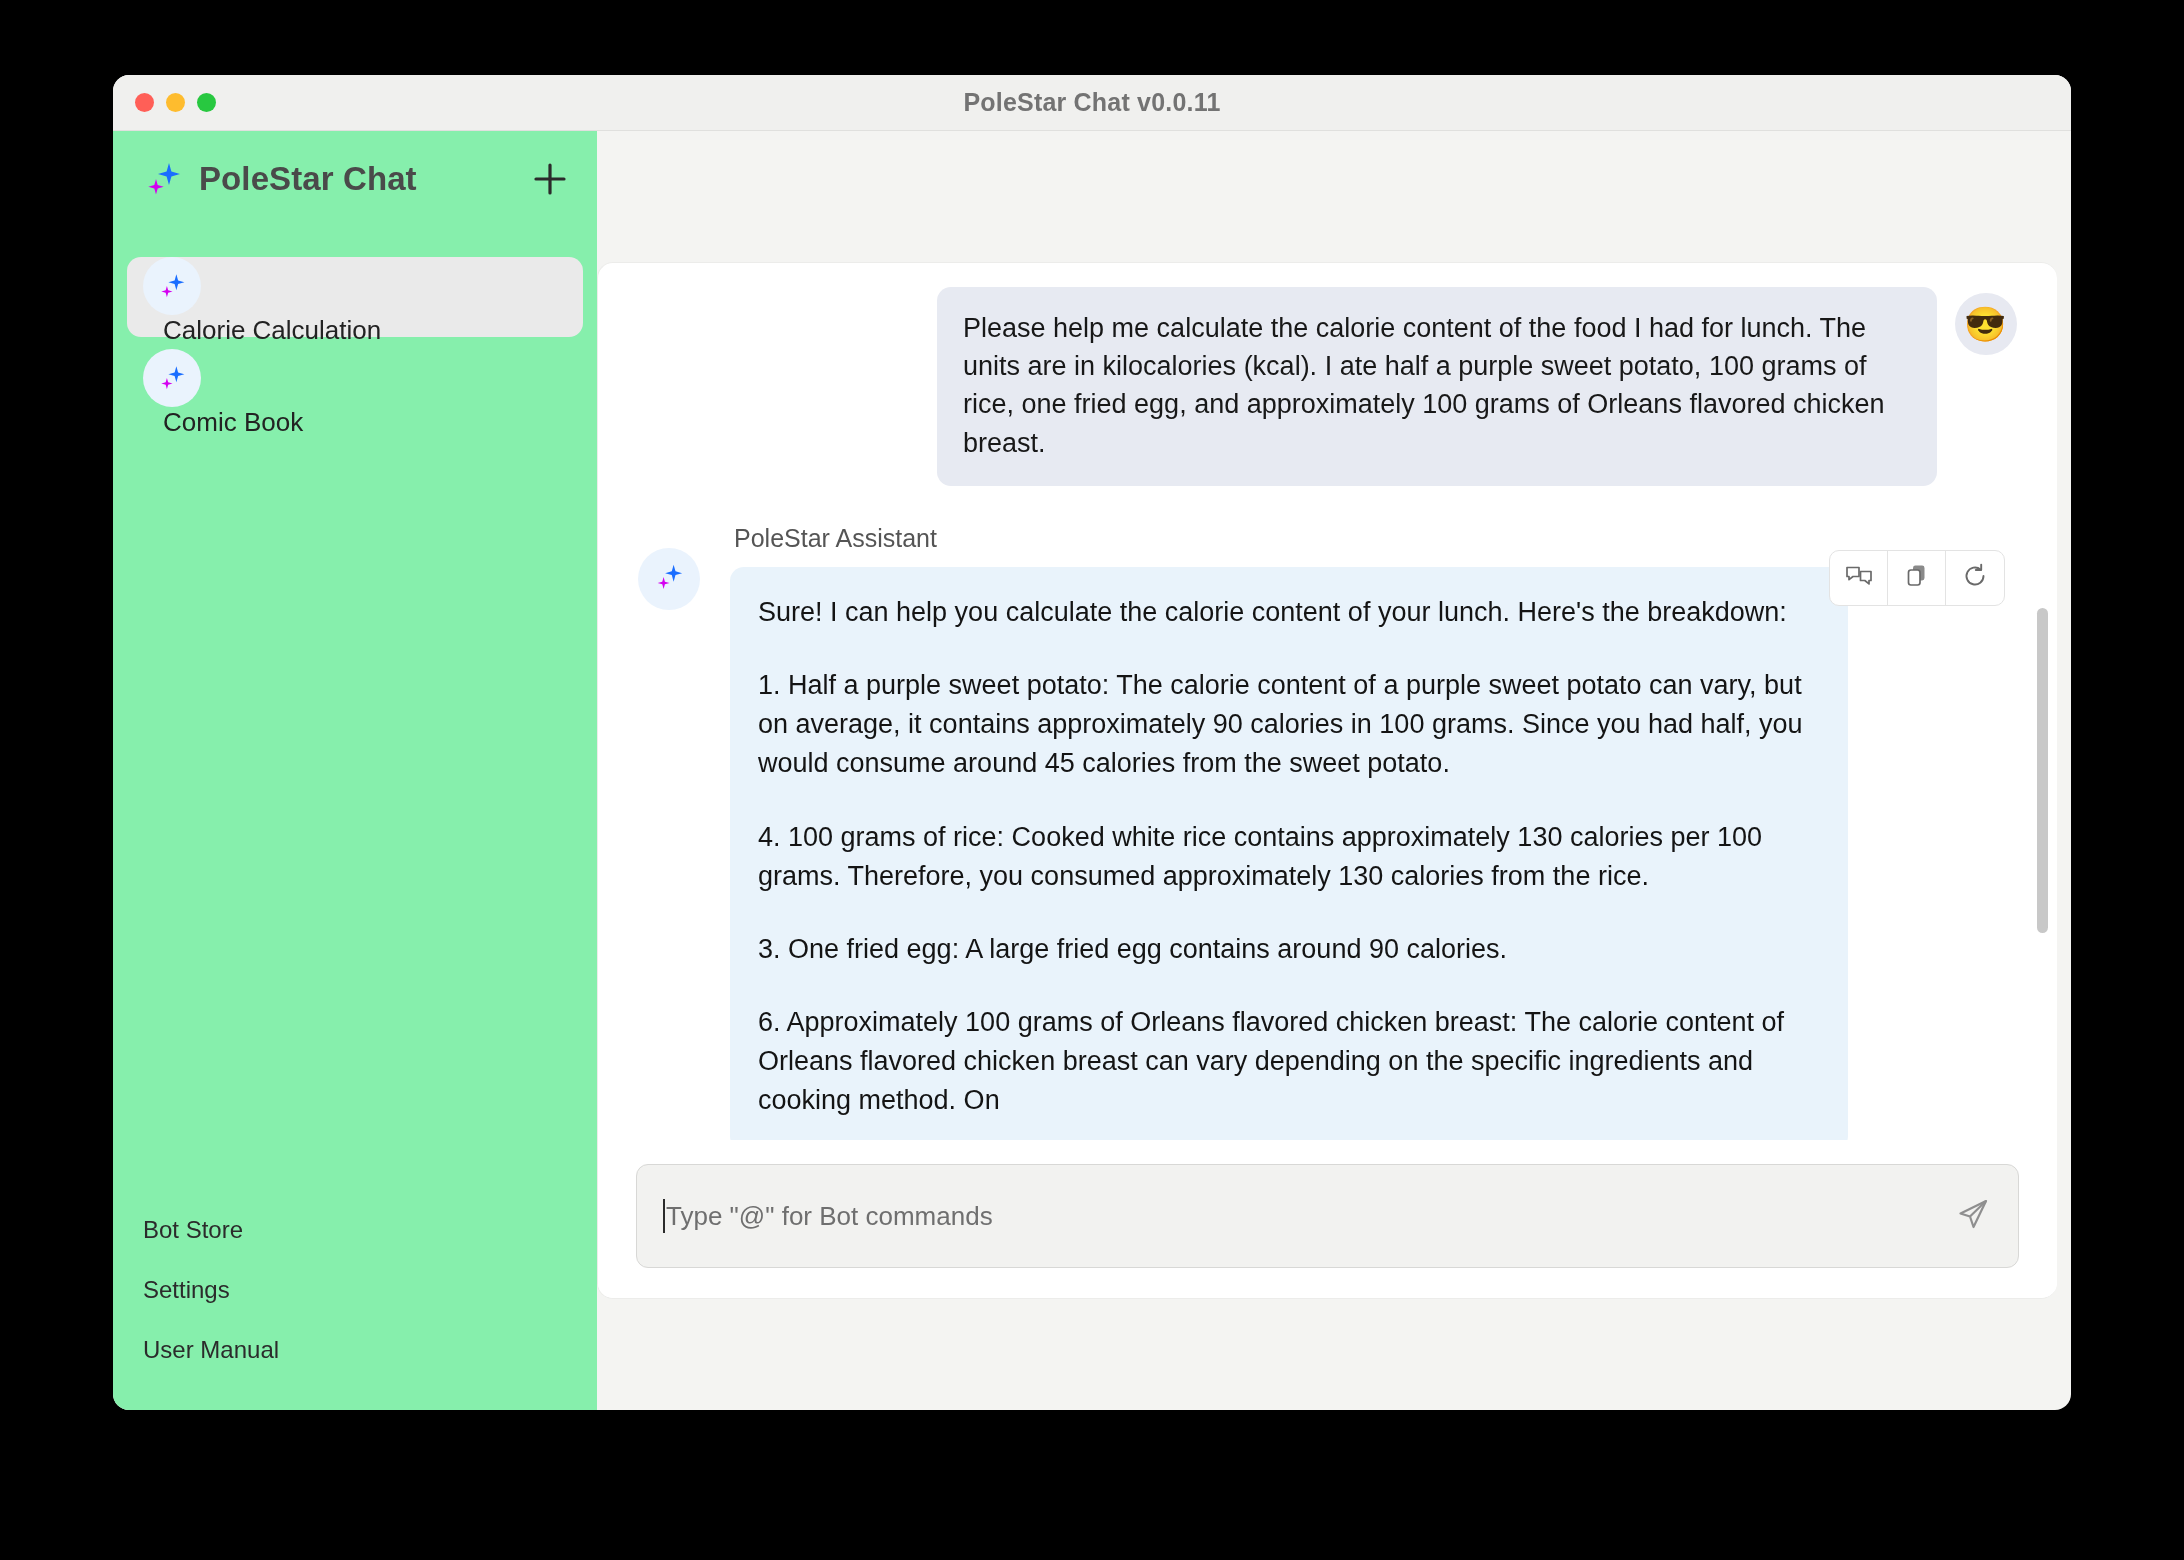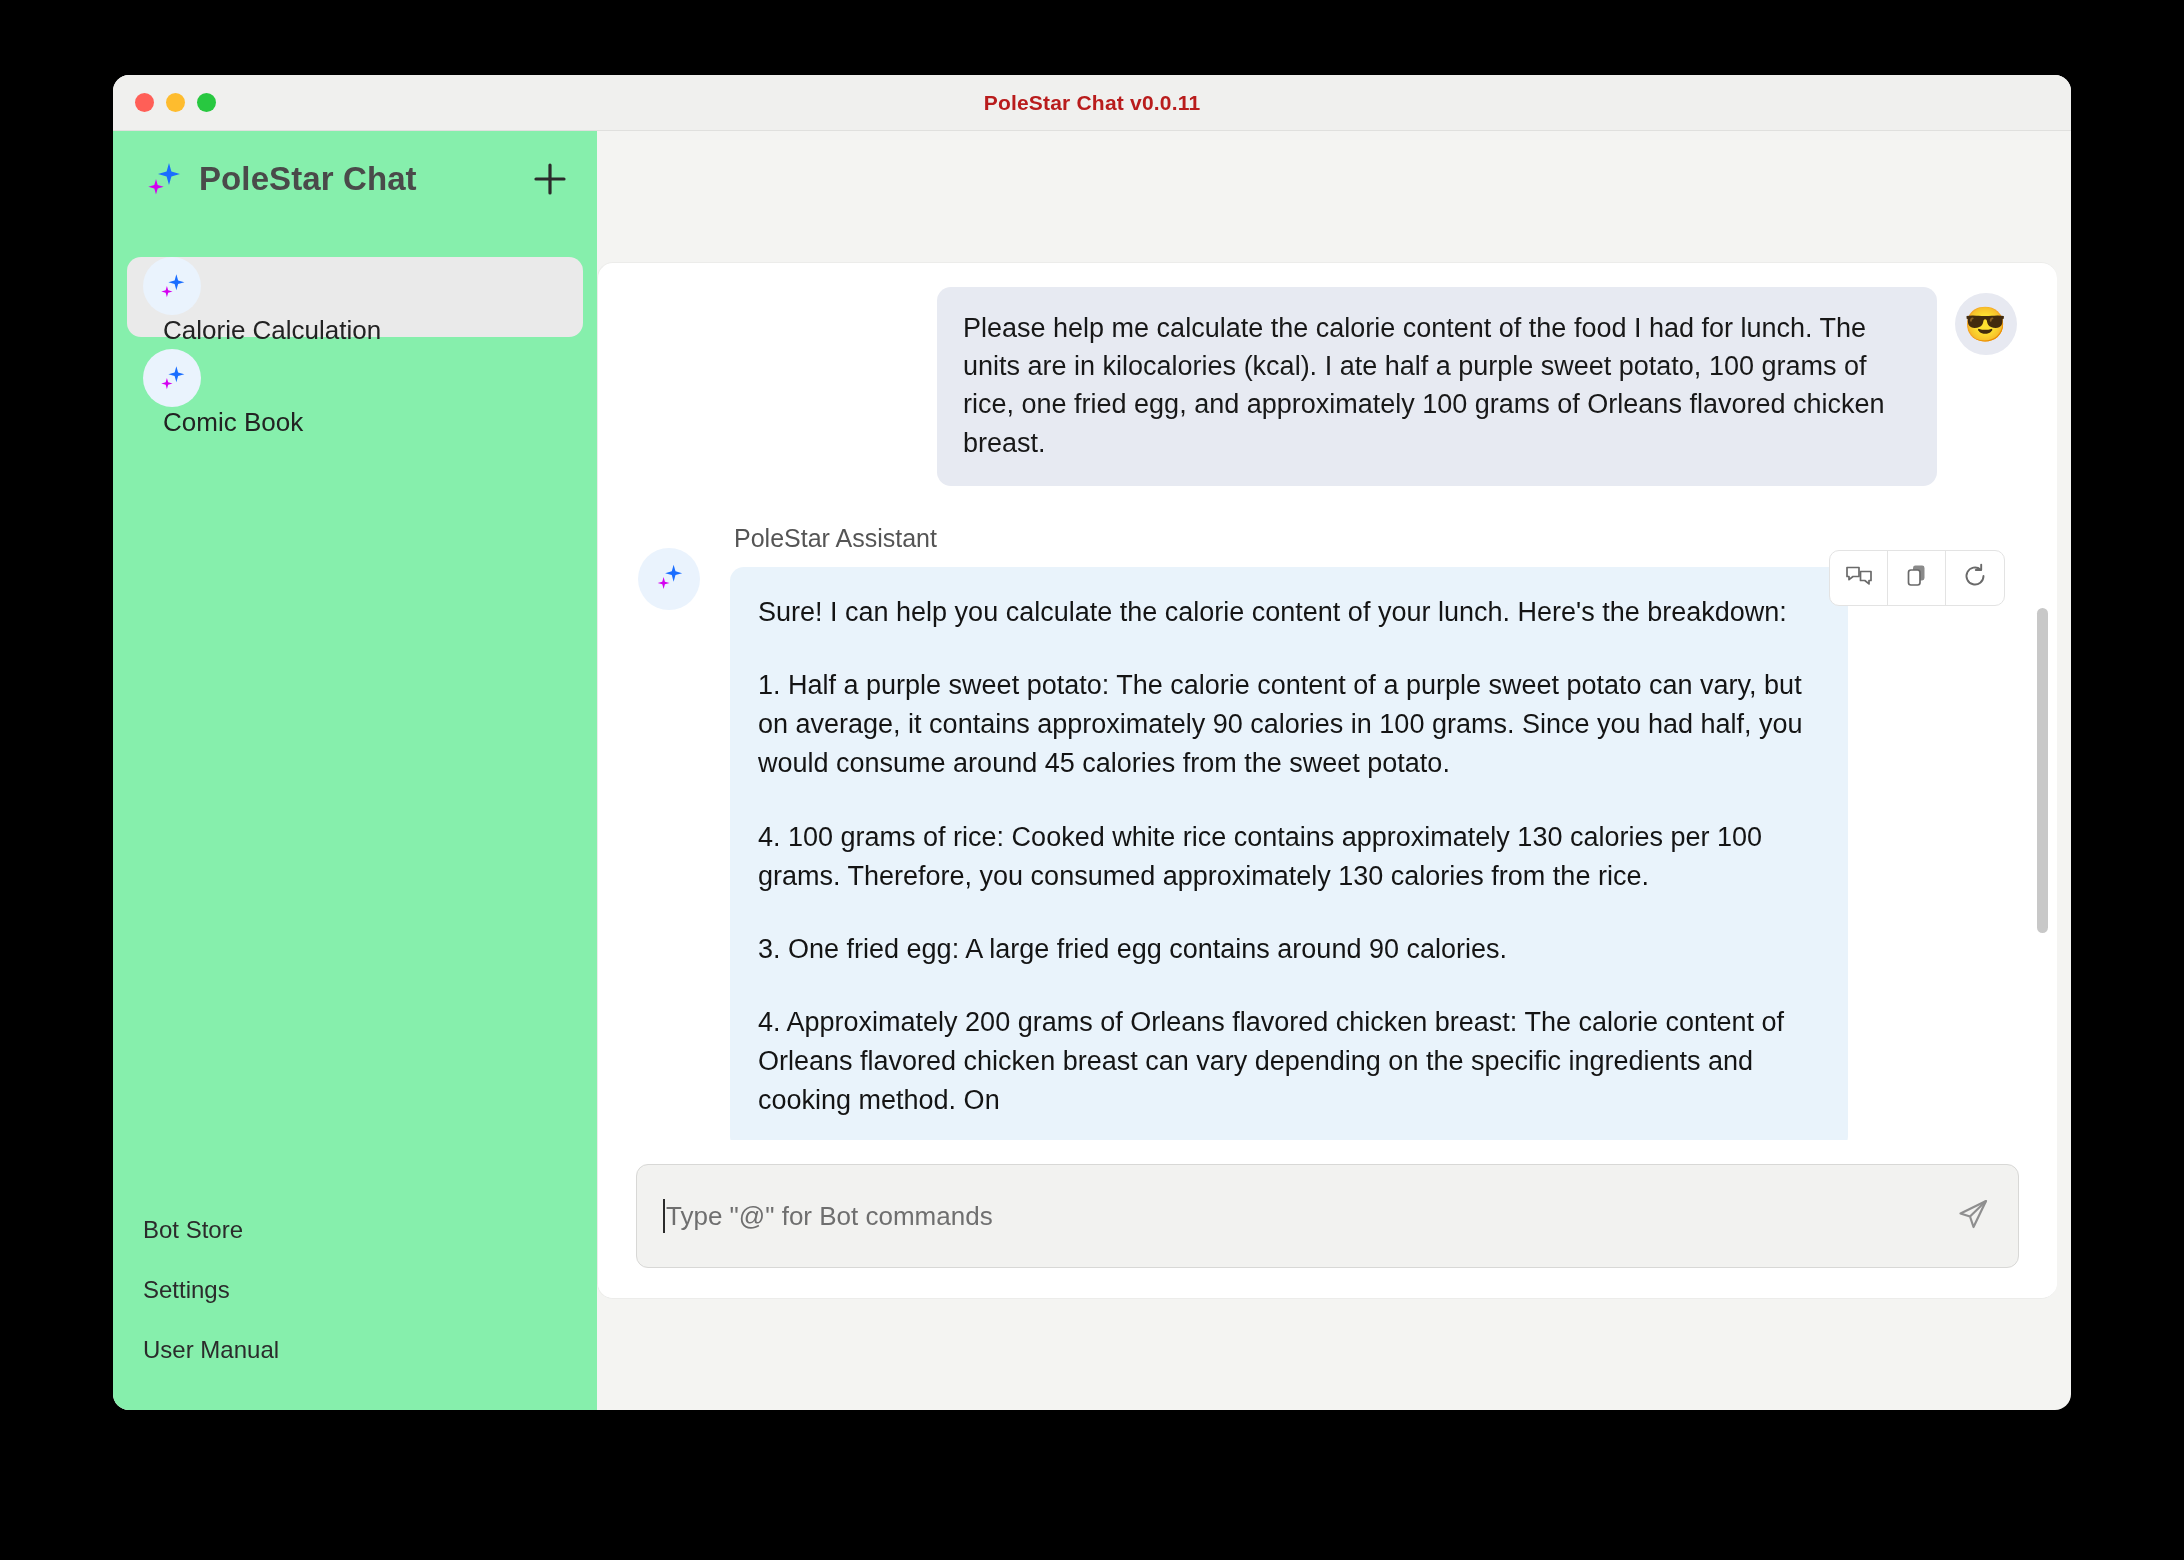--- a/index.html
+++ b/index.html
@@ -39,23 +39,23 @@
   }
   .dot { width: 19px; height: 19px; border-radius: 50%; }
   .dot.red    { background: #ff5f57; }
   .dot.yellow { background: #febc2e; }
   .dot.green  { background: #28c840; }
 
   .title-text {
     position: absolute;
     left: 0; right: 0;
     text-align: center;
-    font-size: 21px;
+    font-size: 25px;
     font-weight: bold;
-    color: #b91c1c;
+    color: #737373;
     letter-spacing: .2px;
     pointer-events: none;
   }
 
   .body-row { flex: 1; display: flex; min-height: 0; }
 
   
   .sidebar {
     width: 484px;
     flex: 0 0 484px;
@@ -391,21 +391,21 @@
             </div>
 
             <div class="assist-col">
               <div class="assist-name">PoleStar Assistant</div>
 
               <div class="bubble-assistant">
                 <p>Sure! I can help you calculate the calorie content of your lunch. Here's the breakdown:</p>
                 <p>1. Half a purple sweet potato: The calorie content of a purple sweet potato can vary, but on average, it contains approximately 90 calories  in 100 grams. Since you had half, you would consume around 45 calories from the sweet potato.</p>
                 <p>4. 100 grams of rice: Cooked white rice contains approximately 130 calories per 100 grams. Therefore, you consumed approximately 130 calories from the rice.</p>
                 <p>3. One fried egg: A large fried egg contains around 90 calories.</p>
-                <p>4. Approximately 200 grams of Orleans flavored chicken breast: The calorie content of Orleans flavored chicken breast can vary depending on the specific ingredients and cooking method. On</p>
+                <p>6. Approximately 100 grams of Orleans flavored chicken breast: The calorie content of Orleans flavored chicken breast can vary depending on the specific ingredients and cooking method. On</p>
               </div>
 
               <div class="action-group">
                 <div class="action-btn">
                   <span>
                     <svg viewBox="0 0 30 30" fill="none" xmlns="http://www.w3.org/2000/svg">
                       <path d="M3 6.5h12v9H9l-4 3.2V15.5H3z" stroke="#6a6a6a" stroke-width="1.7" stroke-linejoin="round"></path>
                       <path d="M16.5 10.5H27v9h-2v3.4l-4.2-3.4h-4.3z" stroke="#6a6a6a" stroke-width="1.7" stroke-linejoin="round"></path>
                     </svg>
                   </span>

